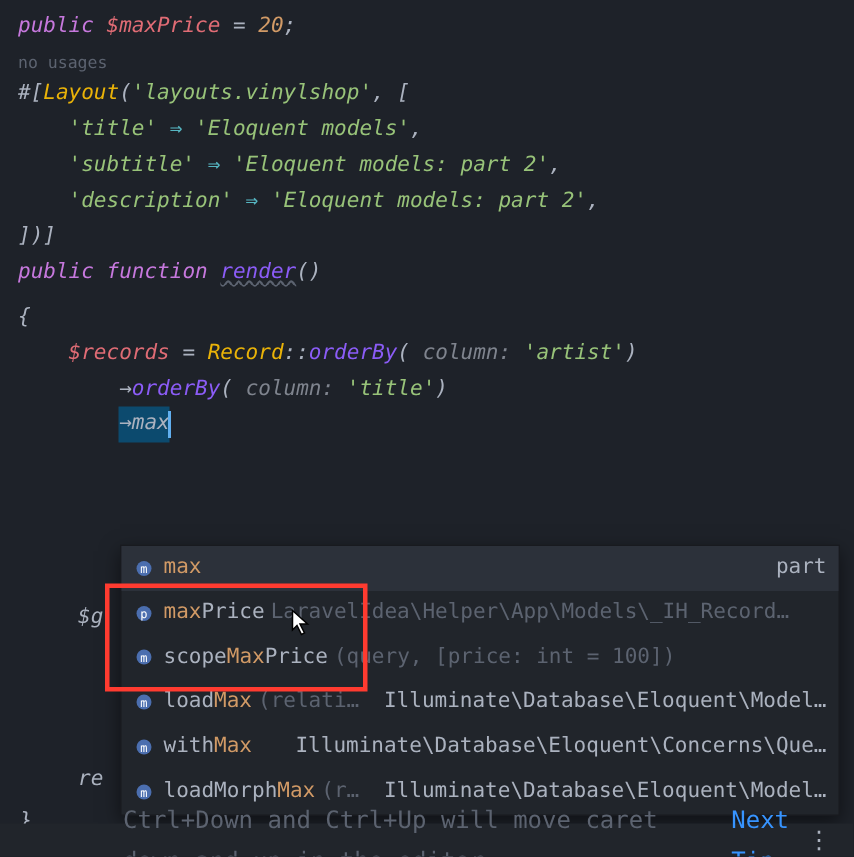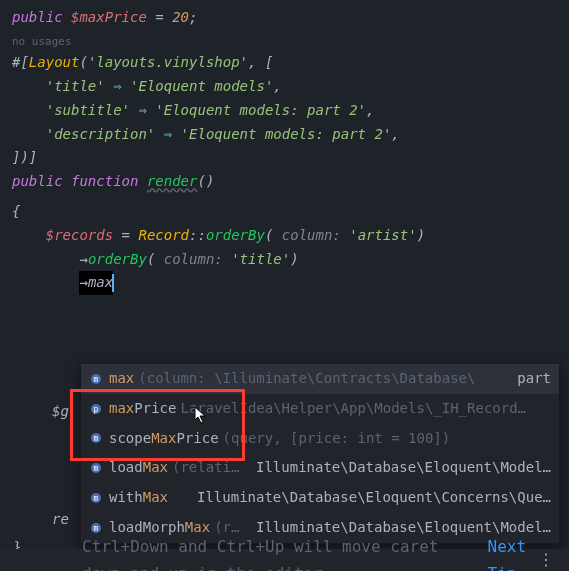--- a/index.html
+++ b/index.html
@@ -17,36 +17,36 @@
   }
   .line { white-space: pre; font-style: italic; }
   .kw { color: #c678dd; text-align: right; }
   .var { color: #e06c75; }
   .op { color: #56b6c2; }
   .num { color: #d19a66; }
   .str { color: #98c379; }
   .punct { color: #abb2bf; }
   .param { color: #7f848e; font-style: italic; }
   .class { color: #eab308; }
-  .method { color: #22c55e; }
+  .method { color: #8b5cf6; }
   .wavy { text-decoration: underline wavy #5c6370; }
   .usages { color: #5c6370; font-style: normal; font-size: 11px; line-height: 1.4; padding-left: 0; margin: 4px 0 2px 0; }
   .arrow { color: #abb2bf; }
   
   .cursor-caret {
     display: inline-block;
     width: 2px;
     height: 18px;
     background: #61afef;
     vertical-align: middle;
     margin-left: -1px;
   }
   
   .selection {
-    background: #000000;
+    background: #0c4a6e;
     display: inline-block;
   }
   
   .popup {
     position: absolute;
     top: 363px;
     left: 80px;
     width: 480px;
     background: #21252b;
     border: 1px solid #181a1f;
@@ -163,21 +163,20 @@
 
 <div class="popup">
   <div class="popup-row sel">
     <span class="popup-icon">
         <svg viewBox="0 0 14 14">
           <circle cx="7" cy="7" r="5" fill="#4b6eaf"></circle>
           <text x="7" y="10" text-anchor="middle" font-size="8" fill="#fff">m</text>
         </svg>
       </span>
     <span class="popup-text"><span class="maxtok">max</span></span>
-    <span class="popup-hint">(column: \Illuminate\Contracts\Database\</span>
     <span class="popup-right">part</span>
   </div>
   <div class="popup-row">
     <span class="popup-icon">
         <svg viewBox="0 0 14 14">
           <circle cx="7" cy="7" r="5" fill="#4b6eaf"></circle>
           <text x="7" y="10" text-anchor="middle" font-size="8" fill="#fff">p</text>
         </svg>
       </span>
     <span class="popup-text"><span class="maxtok">max</span><span class="plain">Price</span></span>

